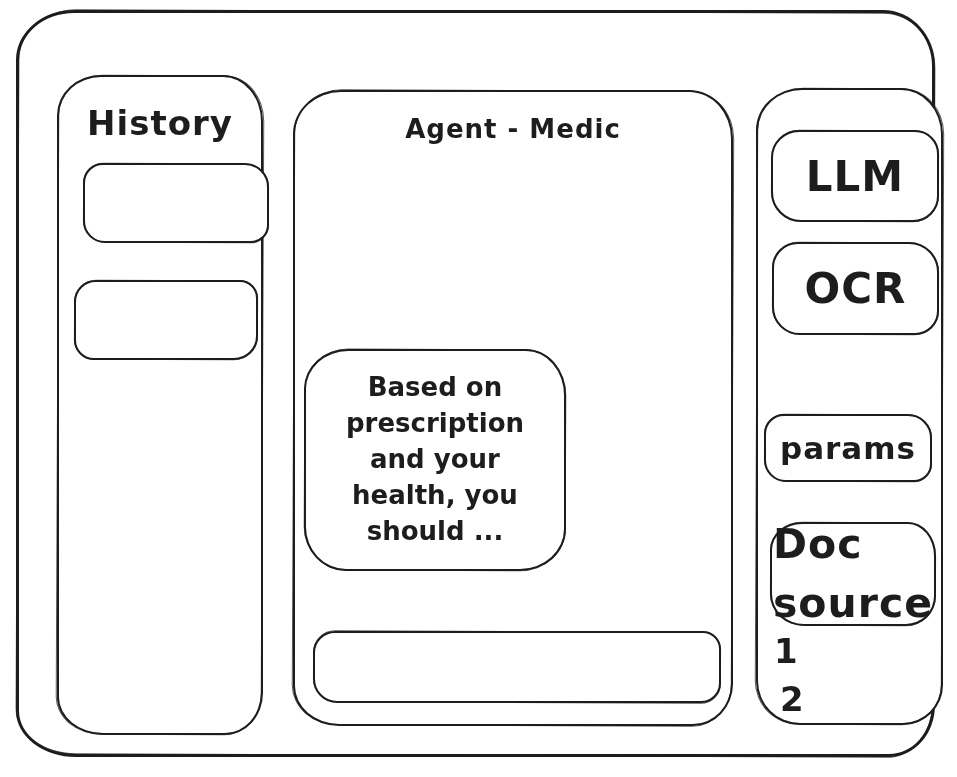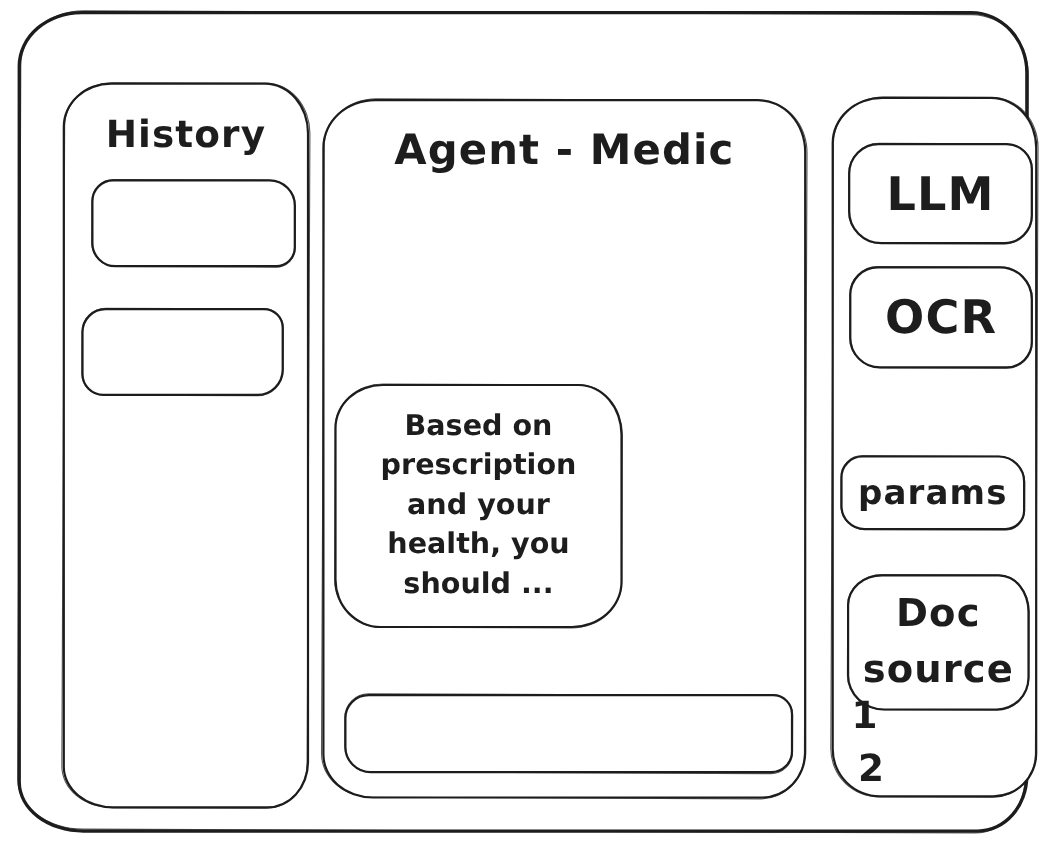--- a/index.html
+++ b/index.html
@@ -11,50 +11,50 @@
     position:absolute;background:#ffffff;border:2.6px solid #1d1d1d;box-sizing:border-box;
   }
   
   .sketch::before{
     content:"";position:absolute;inset:-2px;border:1.3px solid rgba(29,29,29,.75);
     border-radius:inherit;transform:rotate(.25deg);pointer-events:none;
   }
   .frame{left:16px;top:10px;width:919px;height:747px;border-width:3px;
     border-radius:58px 52px 46px 60px / 50px 56px 52px 46px;}
   
-  .sidebar{left:38px;top:62px;width:224px;height:660px;
+  .sidebar{left:38px;top:62px;width:206px;height:660px;
     border-radius:44px 40px 38px 46px / 40px 46px 42px 38px;padding-left:36px;}
   .sidebar-title{position:absolute;top:26px;left:0;width:100%;text-align:center;
     font-size:34px;font-weight:600;letter-spacing:1px;}
   .hist-1{left:24px;top:86px;width:186px;height:80px;border-radius:20px 24px 18px 22px;}
   .hist-2{left:15px;top:203px;width:184px;height:80px;border-radius:22px 18px 24px 20px;}
   
   .chat{left:274px;top:77px;width:440px;height:636px;
     border-radius:48px 44px 40px 46px / 44px 48px 42px 40px;}
   .chat-title{position:absolute;top:22px;left:0;width:100%;text-align:center;
-    font-size:38px;font-weight:600;letter-spacing:1px;}
+    font-size:26px;font-weight:600;letter-spacing:1px;}
   .bubble{display:flex;align-items:center;justify-content:center;text-align:center;
     font-size:26px;font-weight:600;line-height:1.38;padding:6px 14px;}
   .bubble-user{left:178px;top:83px;width:252px;height:145px;
     border-radius:30px 34px 28px 32px / 32px 28px 34px 30px;}
   .bubble-bot{left:9px;top:257px;width:262px;height:222px;
     border-radius:44px 40px 46px 42px / 40px 46px 42px 44px;}
   .input-bar{left:18px;top:539px;width:408px;height:72px;
     border-radius:22px 18px 20px 24px;cursor:text;}
   
   .tools{left:737px;top:75px;width:187px;height:637px;
     border-radius:46px 42px 40px 44px / 42px 46px 40px 44px;}
   .tool{display:flex;align-items:center;justify-content:center;
     font-size:42px;font-weight:600;letter-spacing:1px;cursor:pointer;}
   .tool-llm{left:13px;top:40px;width:168px;height:92px;border-radius:28px 24px 26px 30px;}
   .tool-ocr{left:14px;top:152px;width:167px;height:93px;border-radius:26px 30px 24px 28px;}
   .tool-params{left:6px;top:324px;width:168px;height:68px;font-size:31px;
     border-radius:20px 24px 18px 22px;}
-  .tool-doc{left:12px;top:432px;width:166px;height:124px;font-size:35px;line-height:1.45;
-    border-radius:32px 28px 30px 34px / 28px 34px 30px 32px;padding:0 10px;text-align:center;}
+  .tool-doc{left:12px;top:432px;width:166px;height:104px;font-size:41px;line-height:1.45;
+    border-radius:32px 28px 30px 34px / 28px 34px 30px 32px;padding:0 10px;text-align:left;}
   .step{position:absolute;font-size:34px;font-weight:600;}
   .step-1{left:16px;top:541px;}
   .step-2{left:22px;top:589px;}
 </style>
 </head>
 <body>
 
 <div class="canvas">
   <div class="sketch frame">
 

